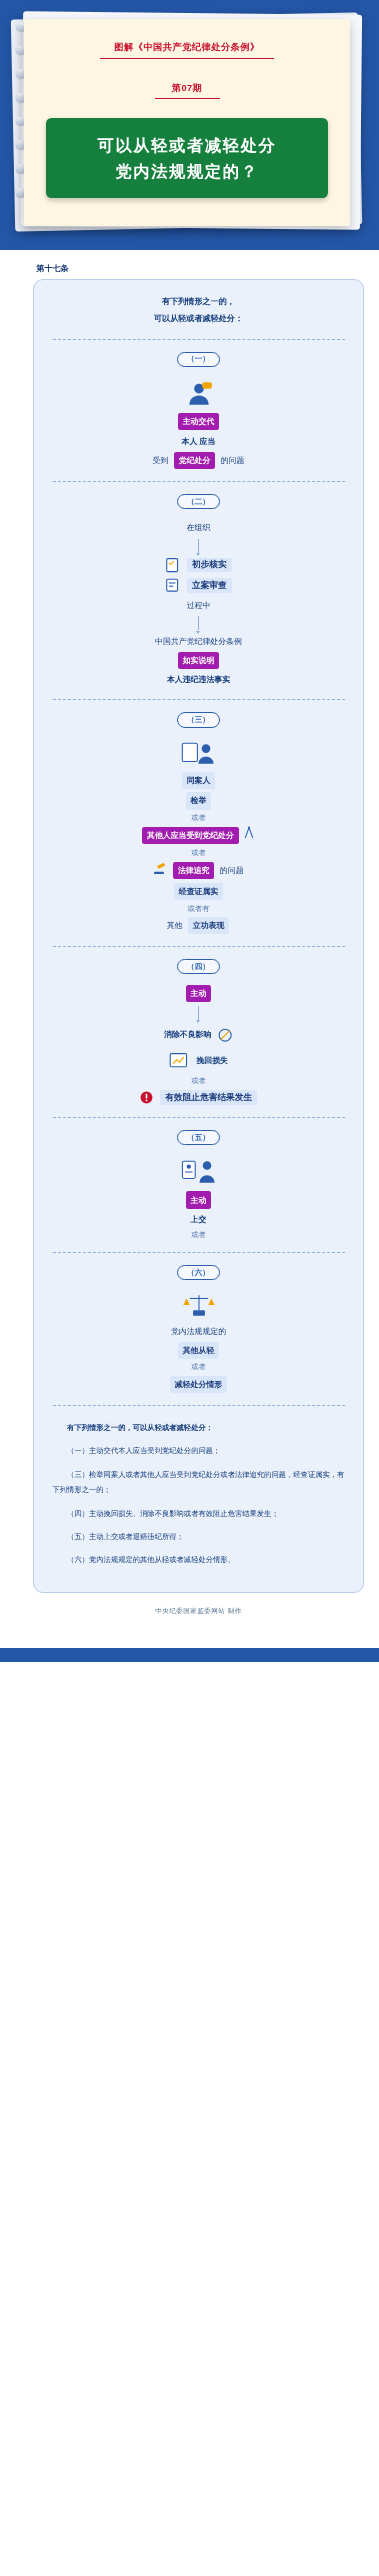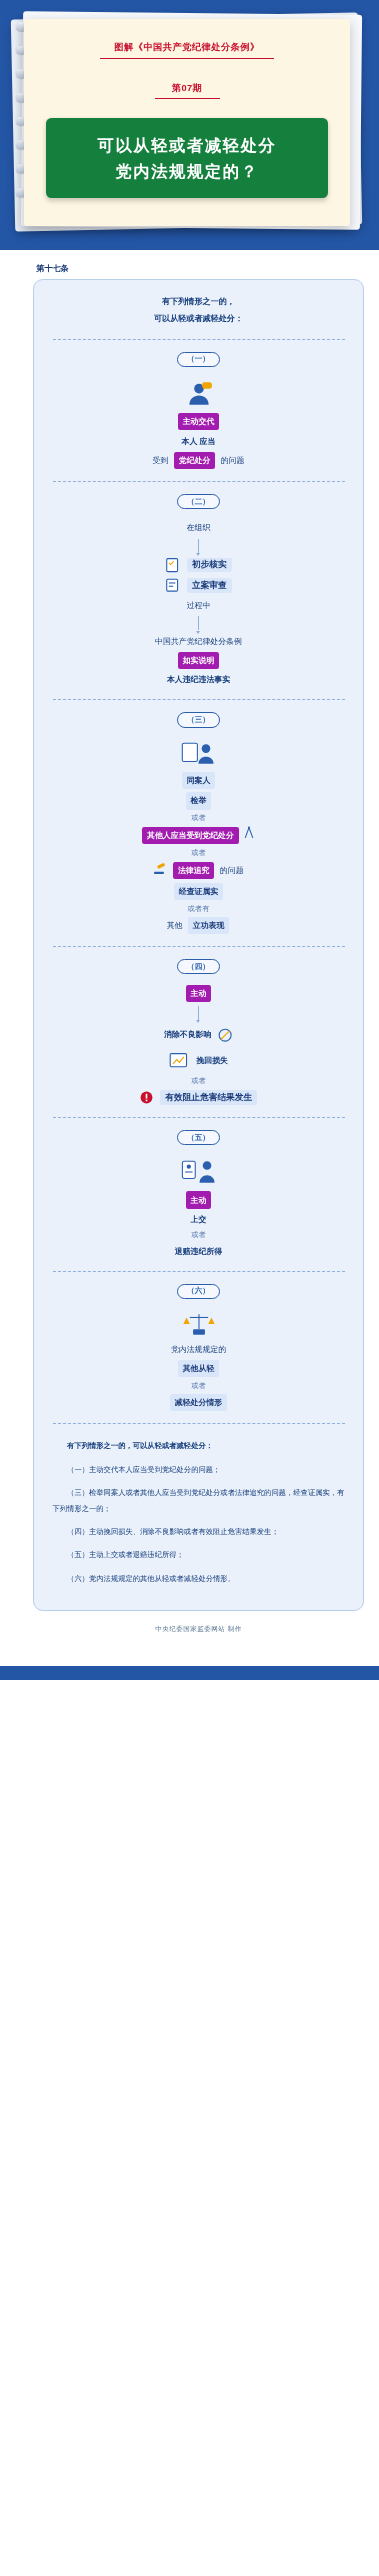--- a/index.html
+++ b/index.html
@@ -376,21 +376,20 @@
             <line x1="9" y1="28" x2="23" y2="28" stroke="#2b5fae" stroke-width="2"></line>
             <circle cx="50" cy="16" r="8" fill="#2b5fae"></circle>
             <path d="M36 48c0-8 6-14 14-14s14 6 14 14z" fill="#2b5fae"></path>
           </svg>
         </div>
         <div class="line">
           <span class="hl">主动</span>
         </div>
         <div class="line">上交</div>
         <div class="or">或者</div>
-        <div class="line">退赔违纪所得</div>
       </div>
 
       <div class="divider"></div>
       <div class="sect">
         <div class="badge">（六）</div>
         <div class="icon-row">
           <svg width="38" height="27" viewBox="0 0 70 50">
             <line x1="35" y1="6" x2="35" y2="34" stroke="#2b5fae" stroke-width="2"></line>
             <line x1="18" y1="12" x2="52" y2="12" stroke="#2b5fae" stroke-width="2"></line>
             <path d="M12 12l6 12h-12z" fill="#f0a500"></path>

